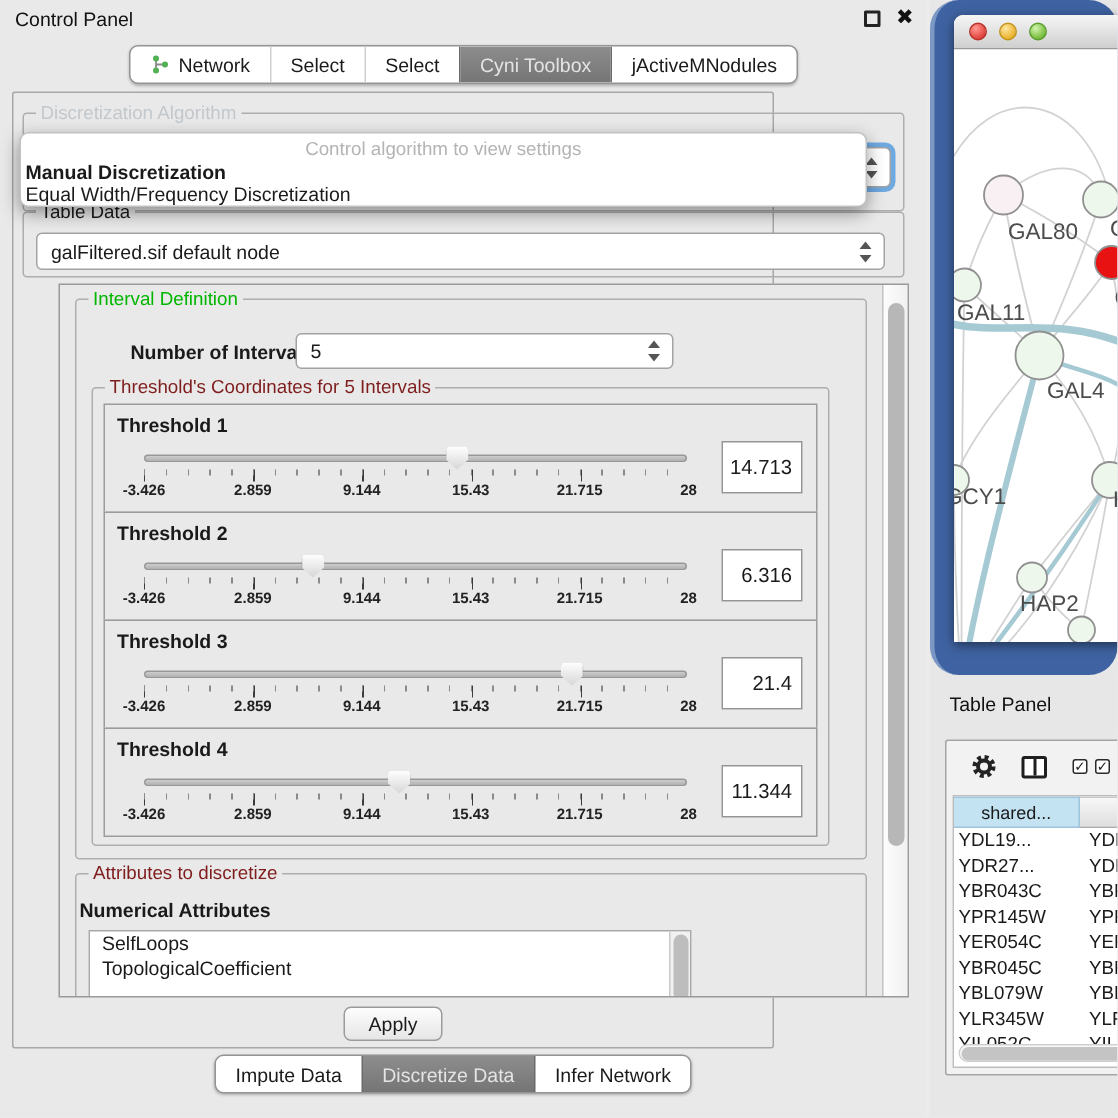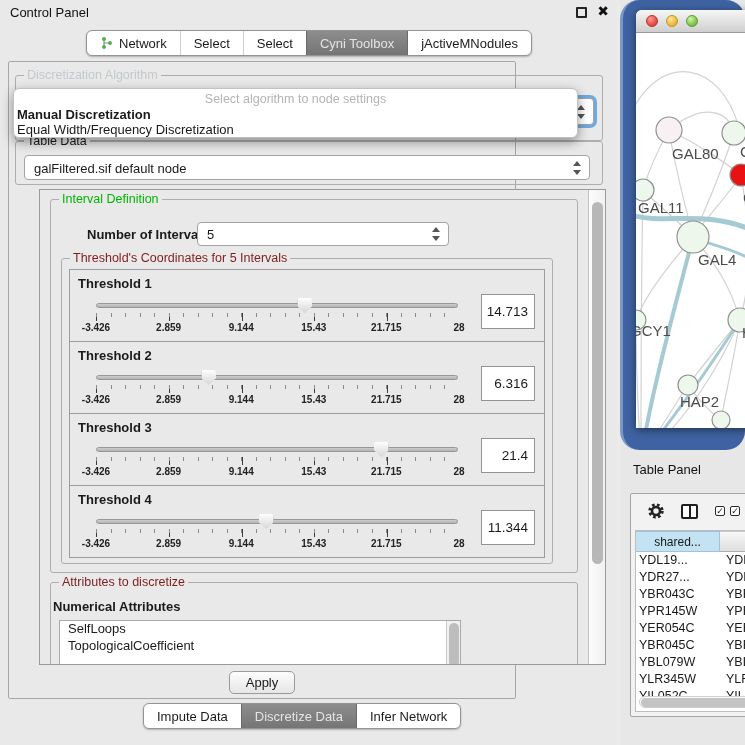--- a/index.html
+++ b/index.html
@@ -148,21 +148,21 @@
       <span class="legend faded">Discretization Algorithm</span>
       <div class="combo focus algo-combo">
         <div class="spinner">
             <i class="up"></i>
             <i class="dn"></i>
           </div>
       </div>
     </div>
 
     <div class="popup">
-      <div class="hint">Select algorithm to node settings</div>
+      <div class="hint">Control algorithm to view settings</div>
       <div class="opt1">Manual Discretization</div>
       <div class="opt2">Equal Width/Frequency Discretization</div>
     </div>
 
     <div class="grp tabledata-grp">
       <span class="legend">Table Data</span>
       <div class="combo tabledata-combo">
         <span class="val">galFiltered.sif default node</span>
         <div class="spinner">
             <i class="up"></i>

